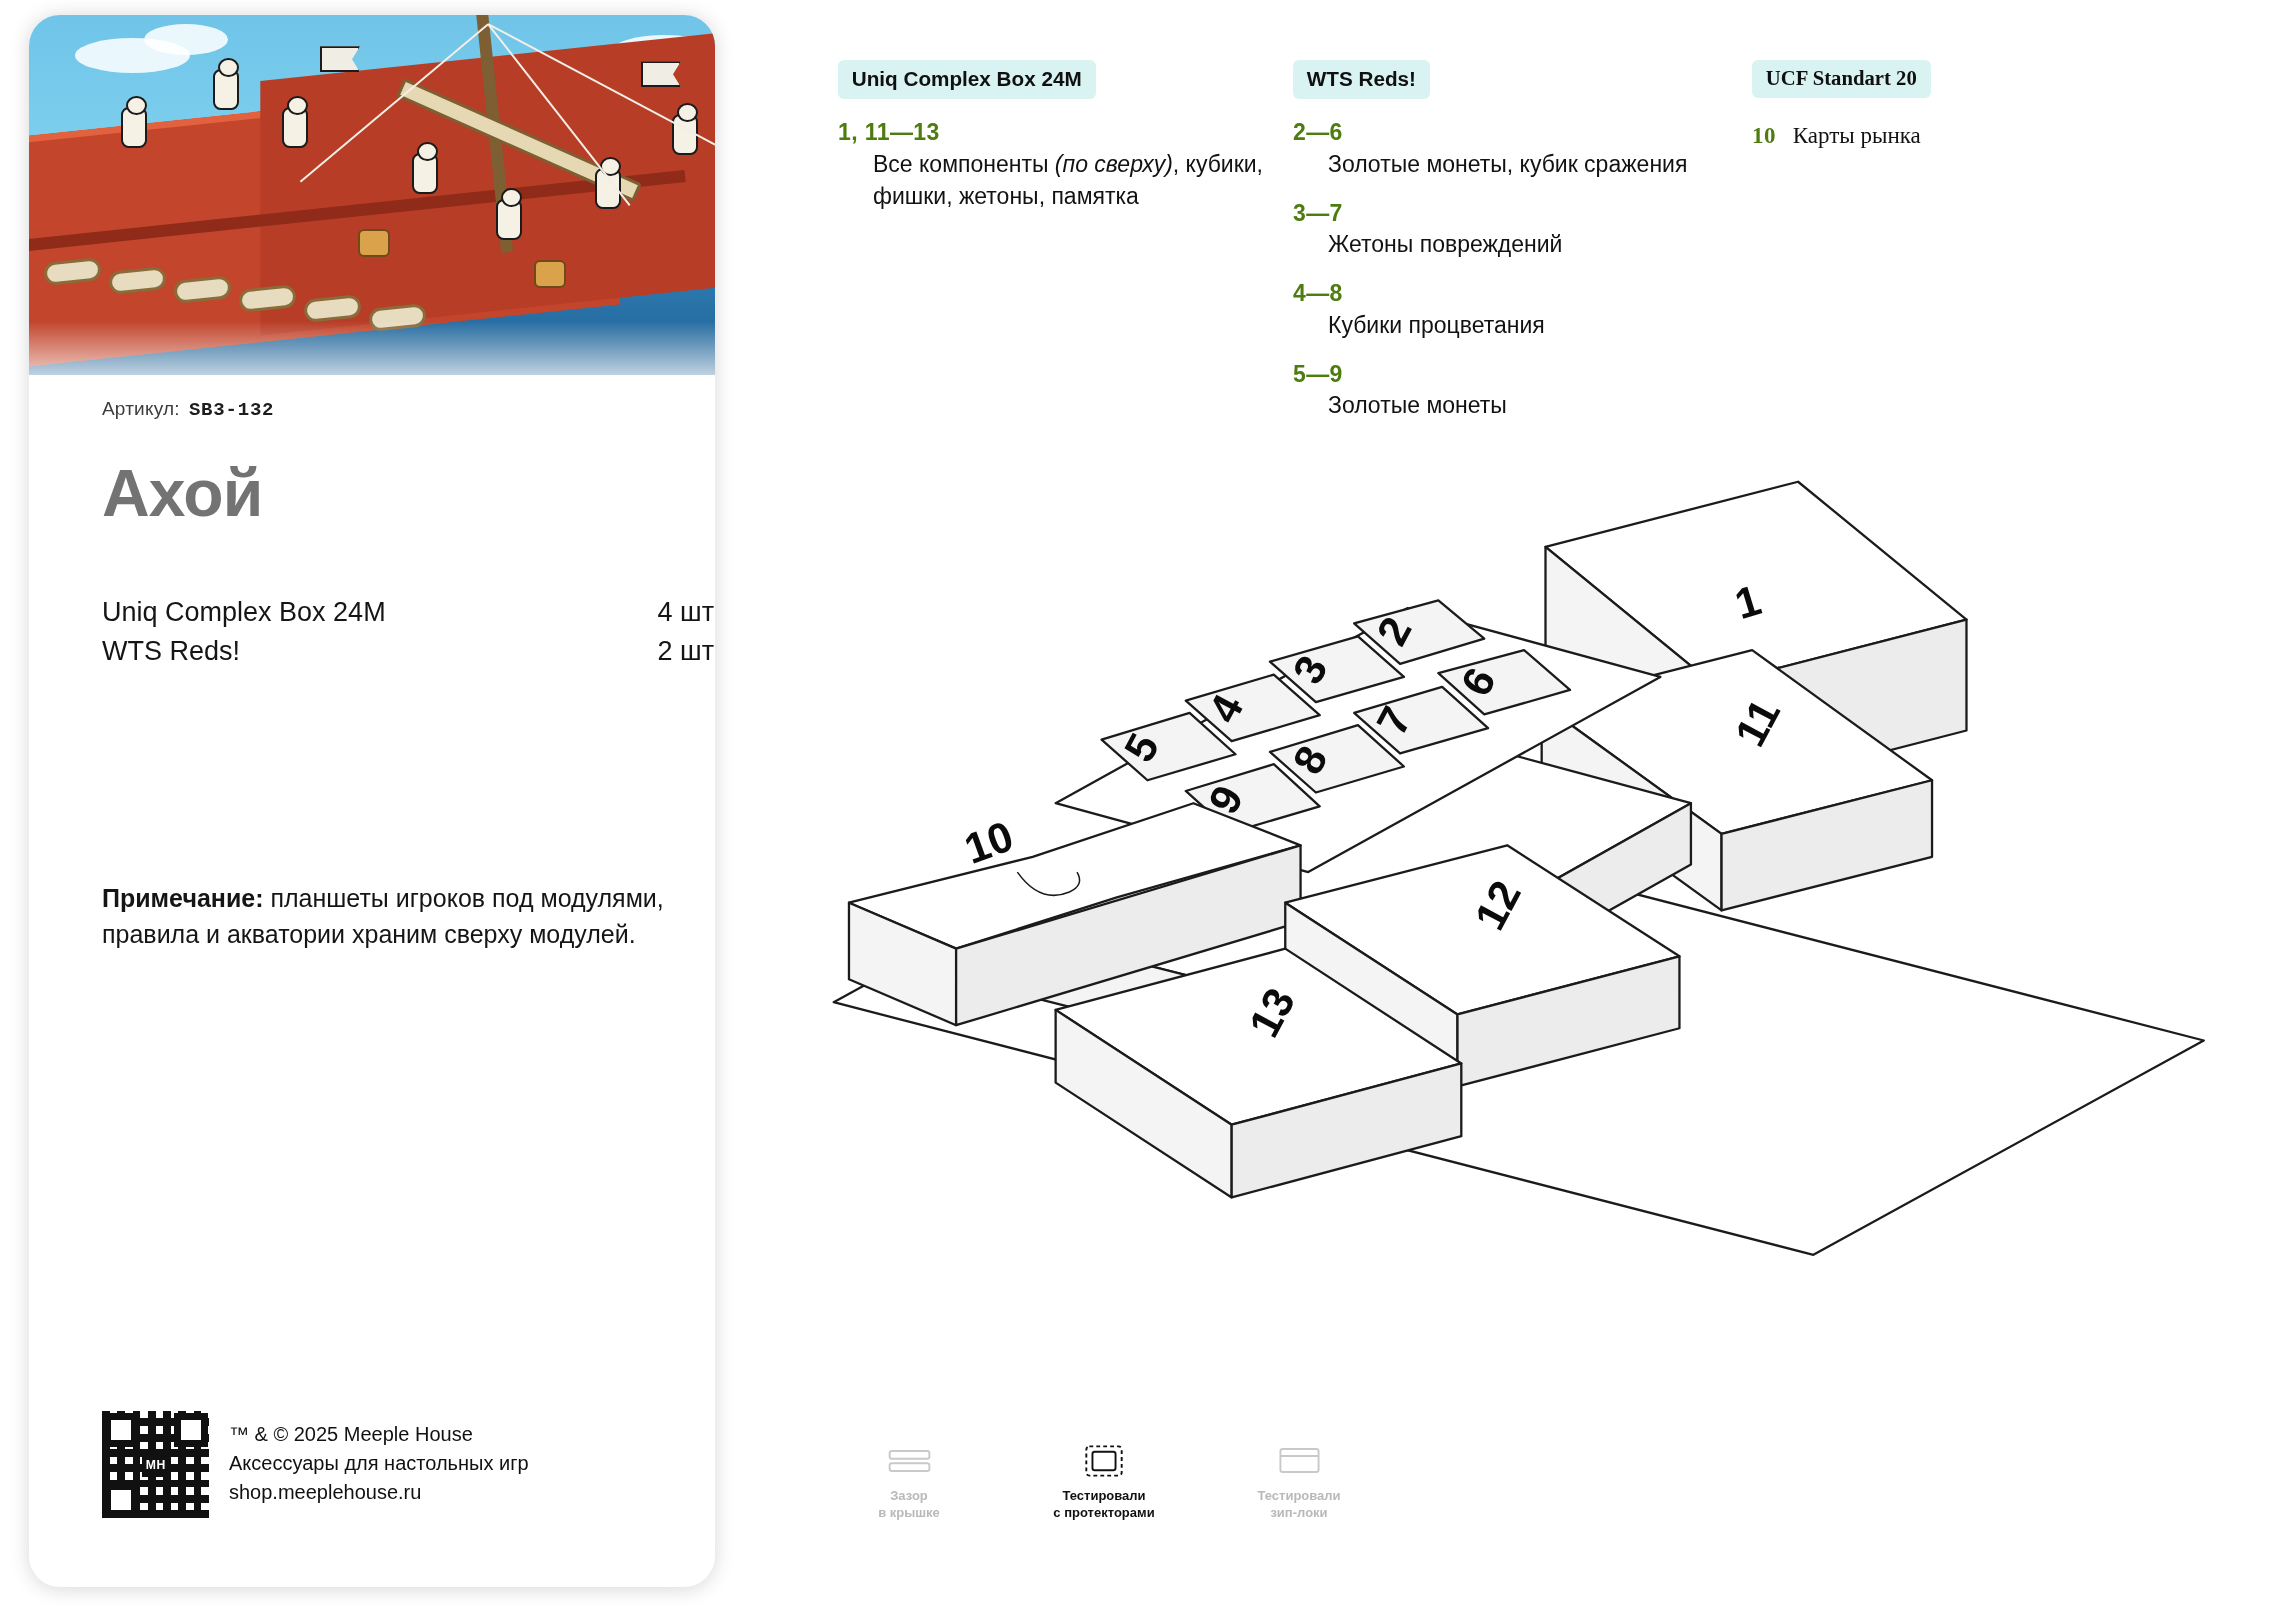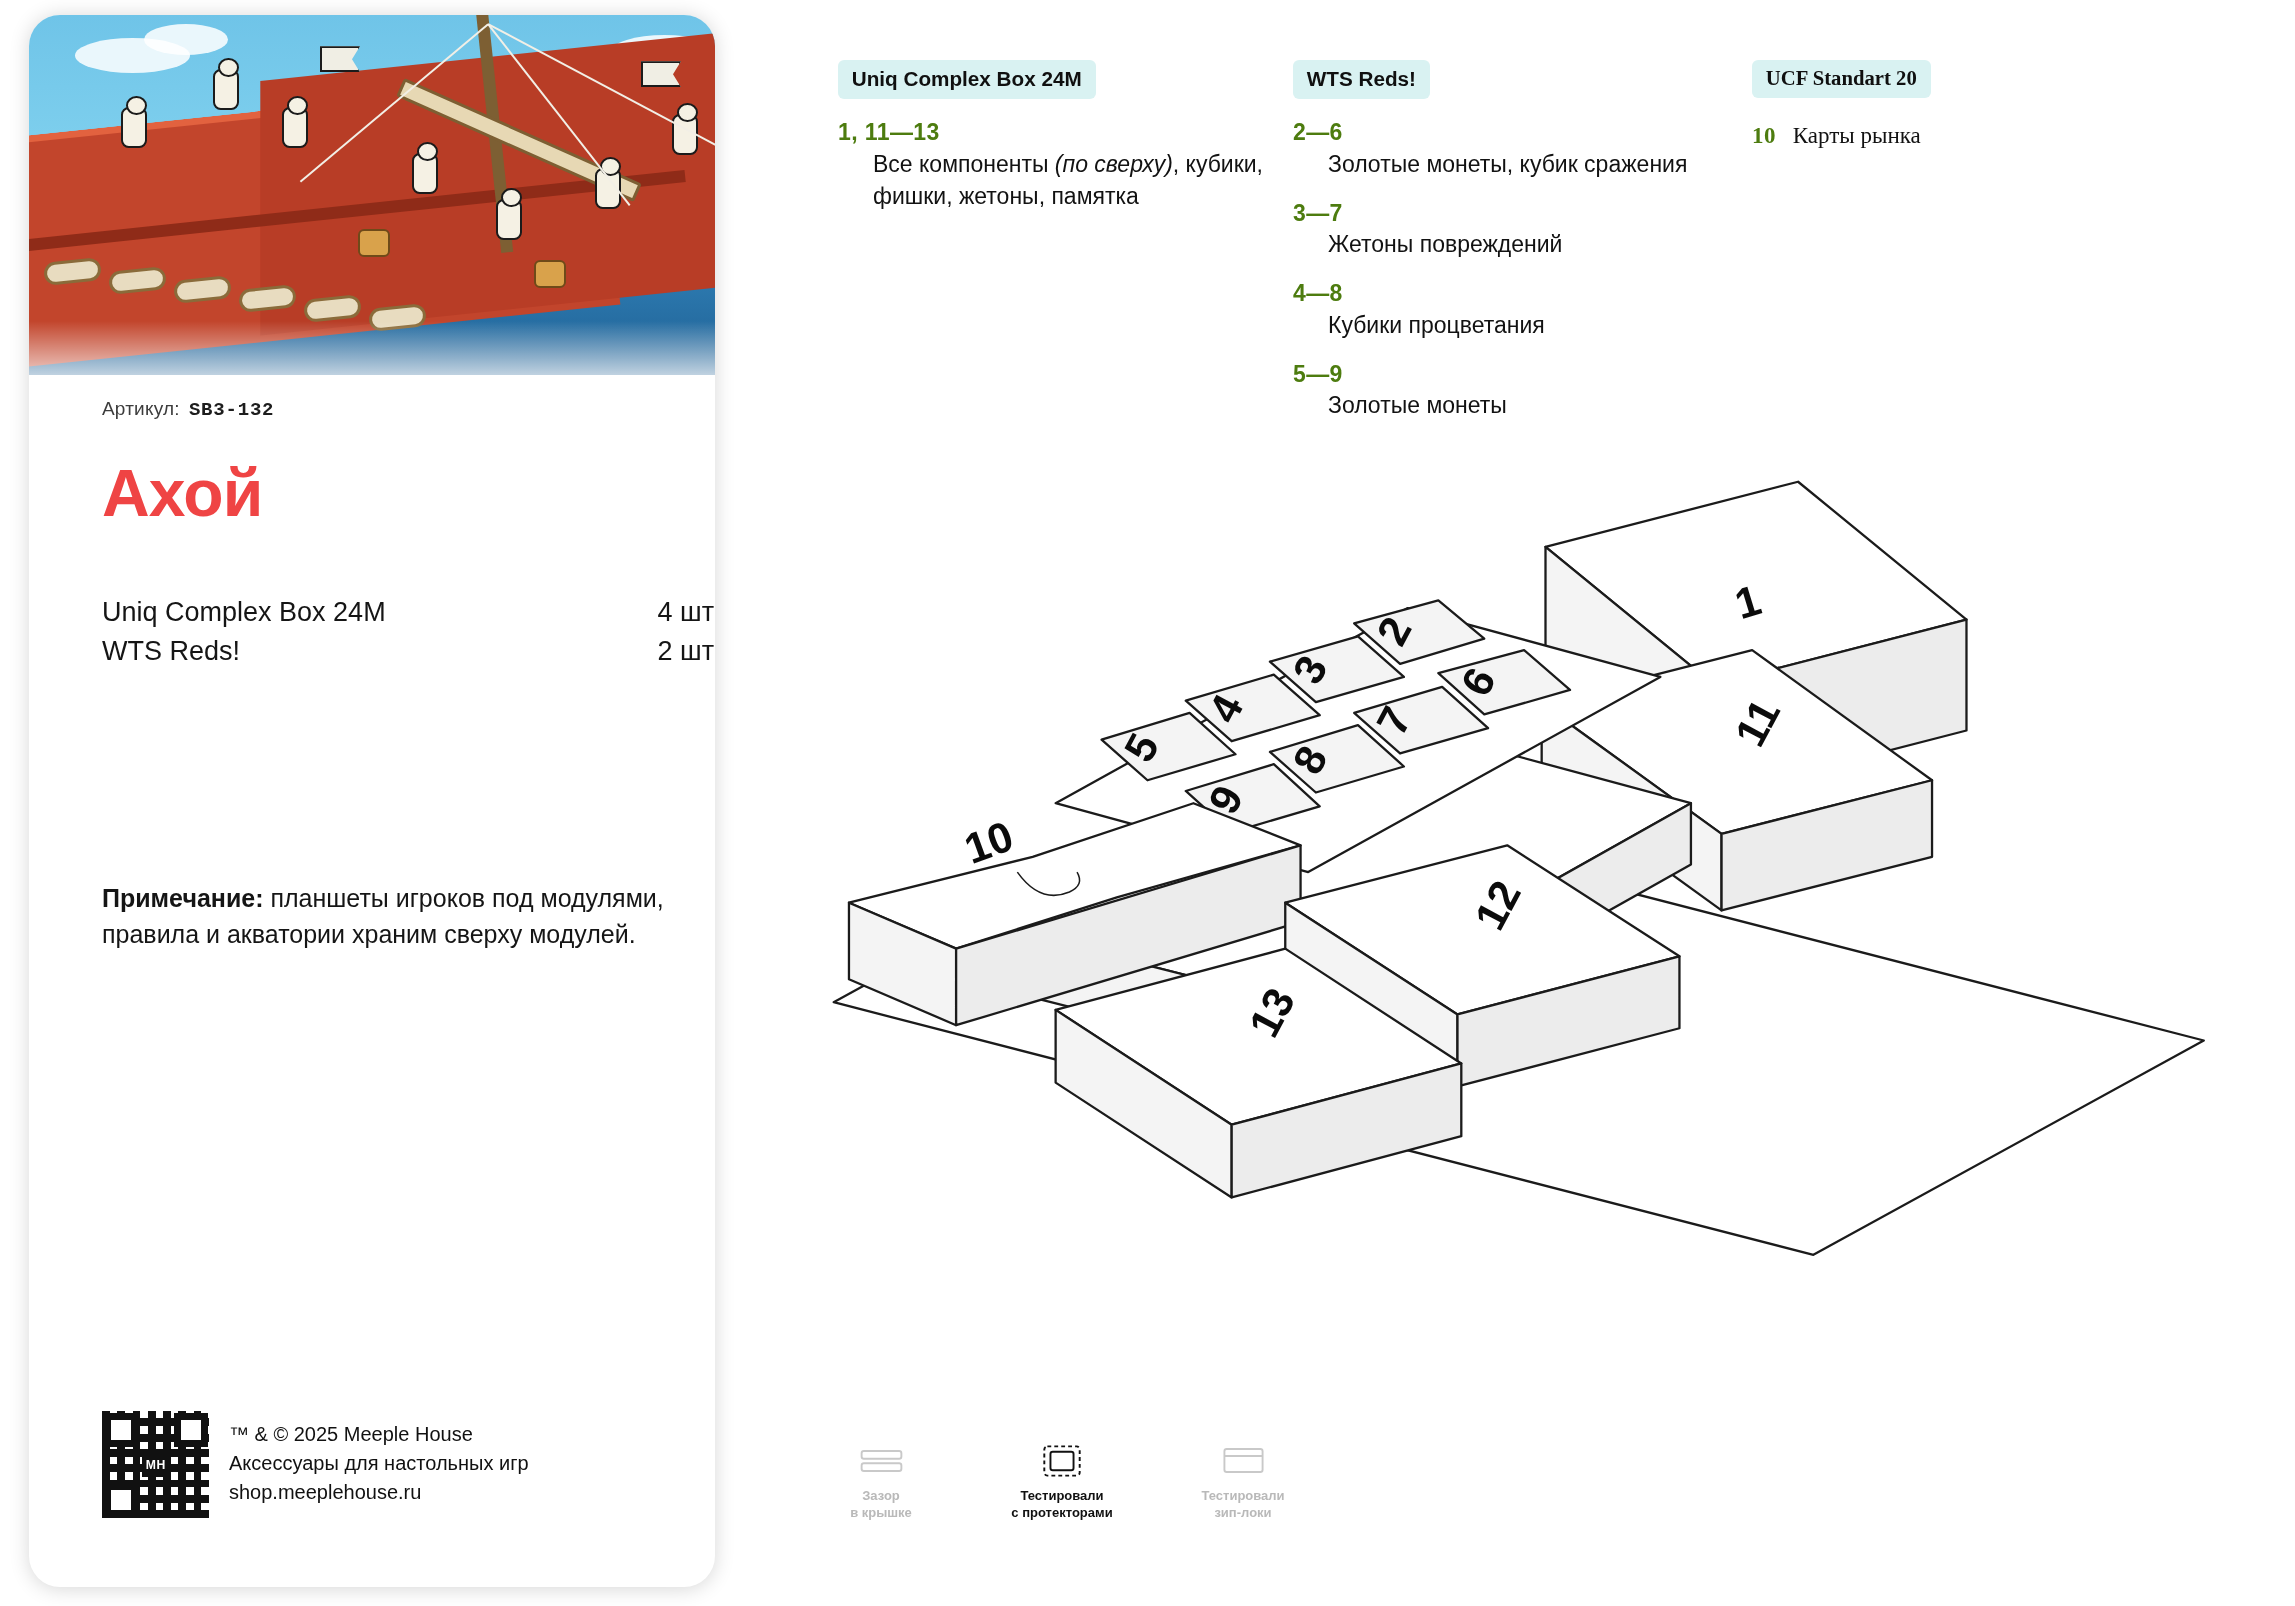--- a/index.html
+++ b/index.html
@@ -127,21 +127,21 @@
     margin-left: 9.2px;
     letter-spacing: 0.8px;
   }
 
   #card-title {
     position: absolute;
     left: 73px; top: 440px;
     font-size: 66px;
     font-weight: bold;
     letter-spacing: -0.8px;
-    color: #ef4444;
+    color: #737373;
   }
 
   #items-table {
     position: absolute;
     left: 73px; top: 578px;
     width: 612px;
   }
   .item-row {
     display: flex;
     justify-content: space-between;
@@ -243,24 +243,24 @@
     left: 826px;
     top: 474px;
     width: 1439px;
     height: 934px;
   }
   #diagram svg { width: 100%; height: 100%; display: block; }
 
   
   #badges {
     position: absolute;
-    left: 814px;
+    left: 842px;
     top: 1439px;
     display: flex;
-    gap: 47px;
+    gap: 61px;
     align-items: center;
   }
   .badge { width: 134px; text-align: center; }
   .badge .bicon {
     height: 43px;
     display: flex; align-items: center; justify-content: center;
   }
   .badge .blabel {
     font-size: 13px;
     line-height: 17px;

